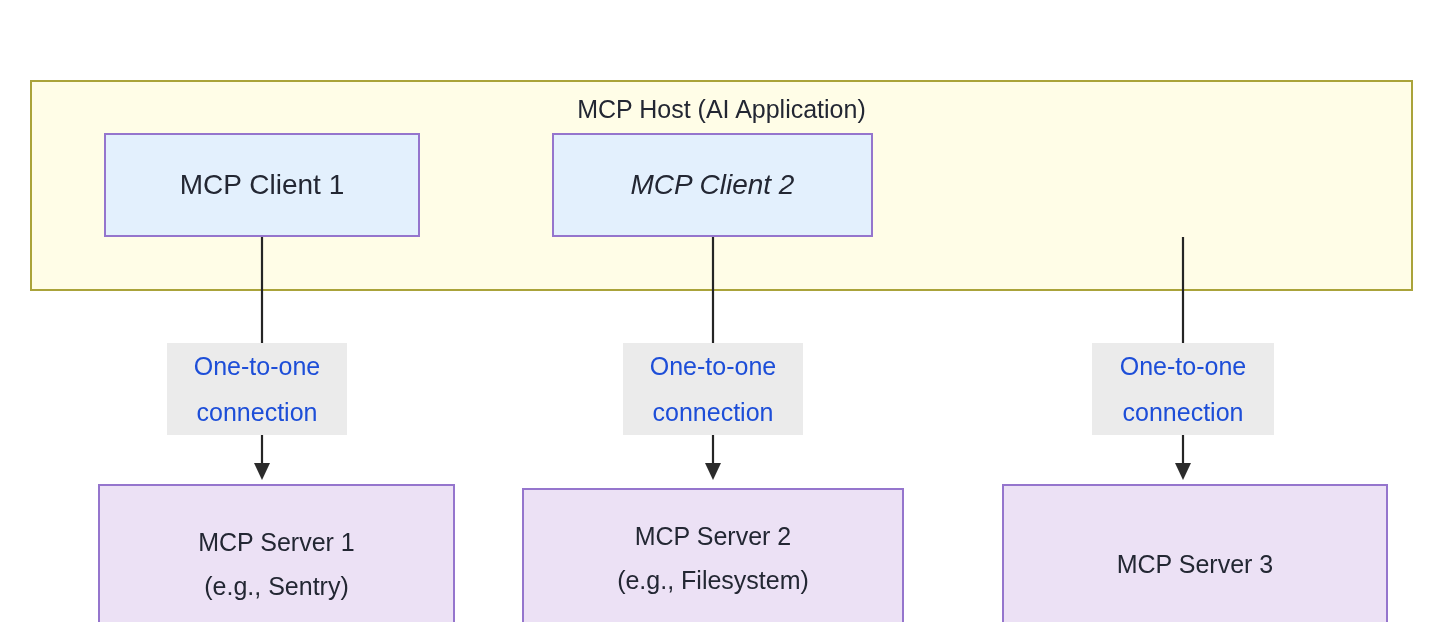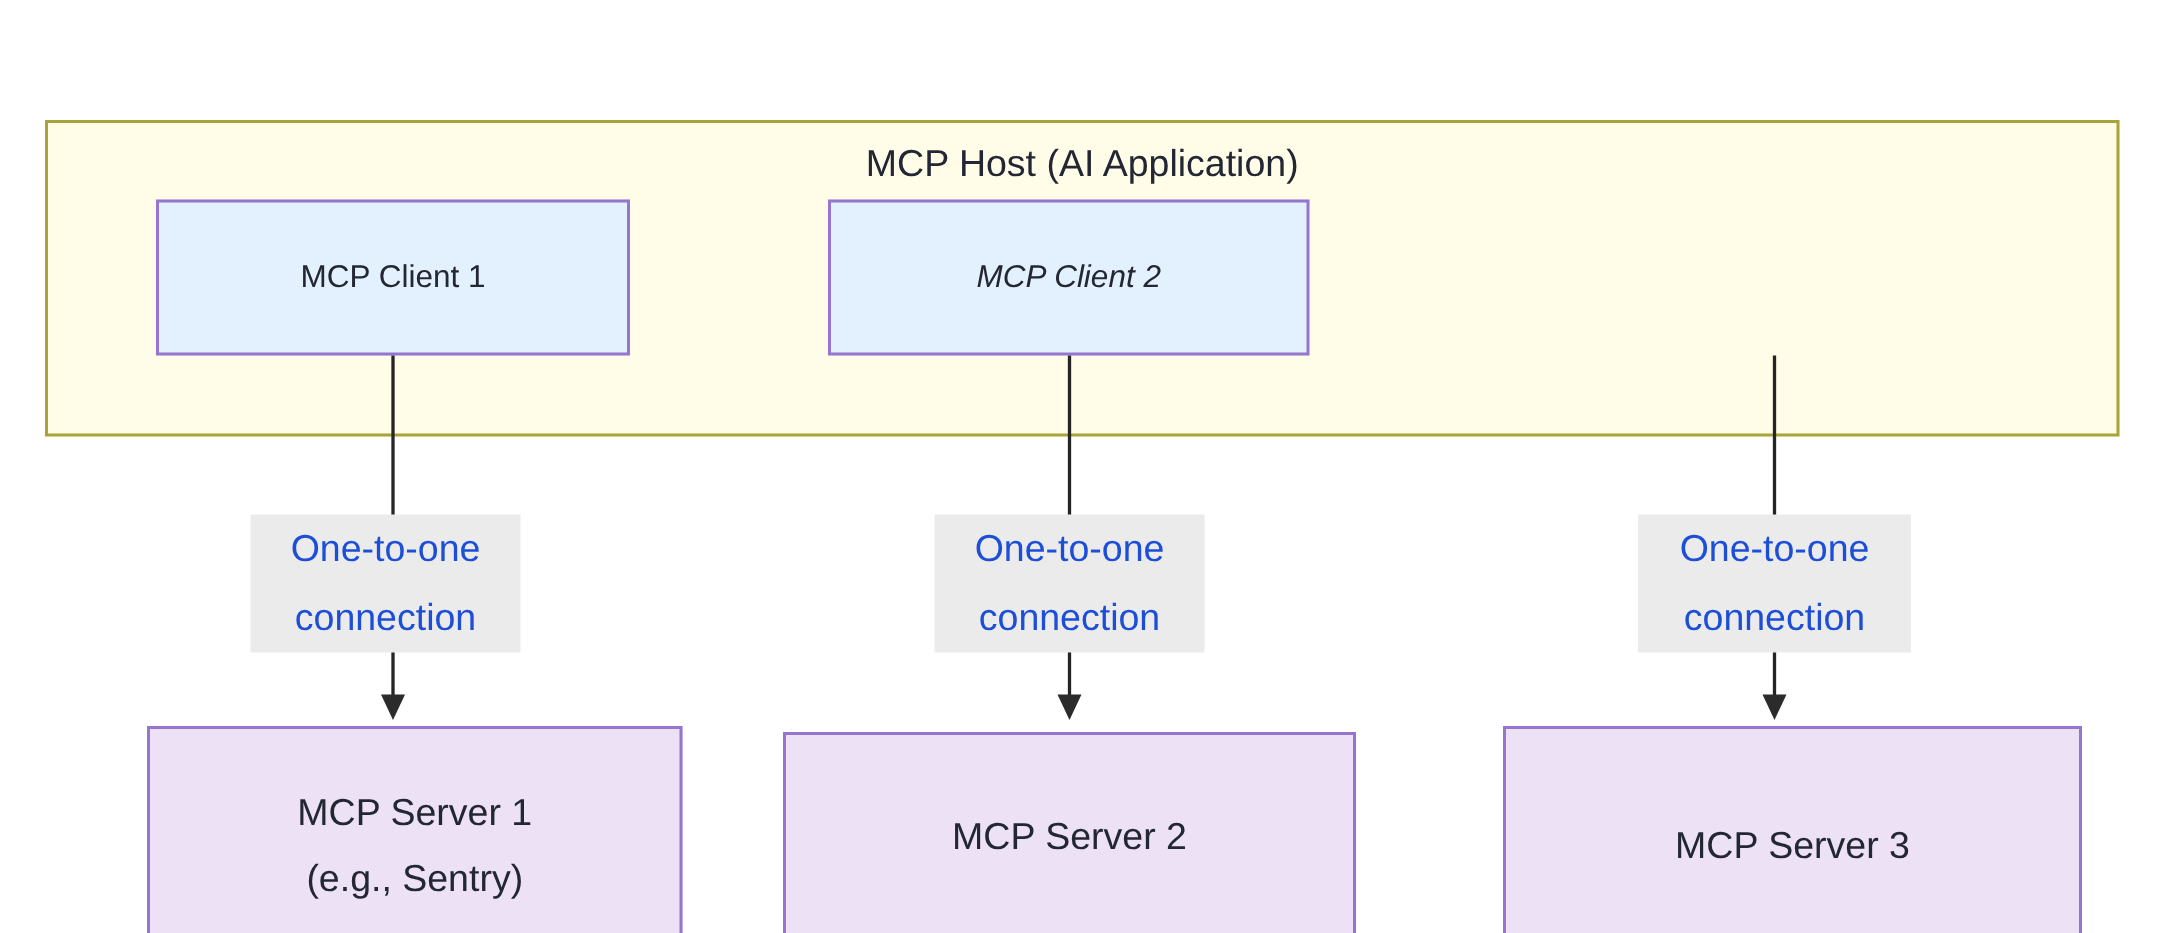--- a/index.html
+++ b/index.html
@@ -50,21 +50,21 @@
 
   
   .client-box {
     position: absolute;
     background: #e3f0fd;
     border: 2px solid #9575cd;
     box-sizing: border-box;
     display: flex;
     align-items: center;
     justify-content: center;
-    font-size: 21px;
+    font-size: 28px;
     line-height: 30px;
     color: #232733;
     white-space: nowrap;
   }
   #client-1 { left: 104px; top: 85px; width: 316px; height: 104px; }
   #client-2 { left: 552px; top: 85px; width: 321px; height: 104px; font-style: italic; }
   #client-3 { left: 1022px; top: 85px; width: 321px; height: 104px; }
 
   
   .server-box {
@@ -156,18 +156,19 @@
     <span class="l1">One-to-one</span>
     <span class="l2">connection</span>
   </div>
 
   <div class="server-box" id="server-1">
     <span>MCP Server 1</span>
     <span>(e.g., Sentry)</span>
   </div>
   <div class="server-box" id="server-2">
     <span>MCP Server 2</span>
+    <span>(e.g., Filesystem)</span>
   </div>
   <div class="server-box" id="server-3">
     <span>MCP Server 3</span>
   </div>
 
 </div>
 
 </body></html>

